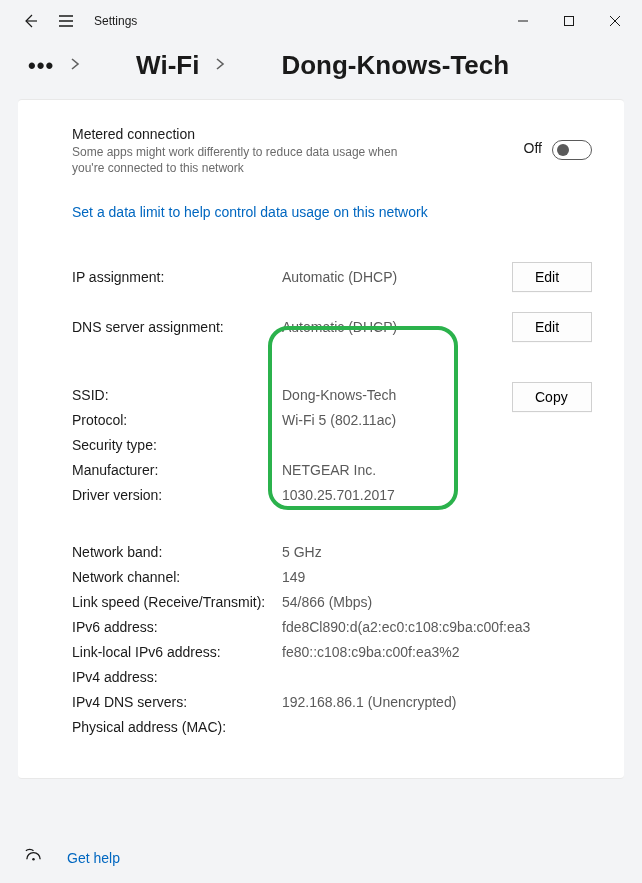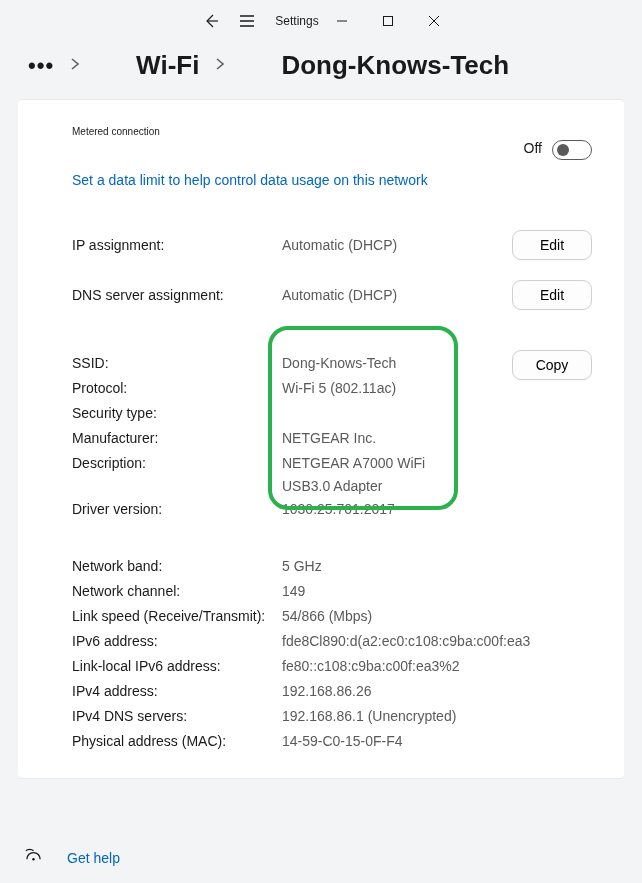--- a/index.html
+++ b/index.html
@@ -1,50 +1,50 @@
 <!DOCTYPE html>
 <html><head>
   <meta charset="utf-8">
   <style>
     * { margin: 0; padding: 0; box-sizing: border-box; }
     html, body { width: 642px; height: 883px; overflow: hidden; font-family: "Segoe UI", -apple-system, sans-serif; background: #f3f4f6; color: #1a1a1a; }
     
-    .titlebar { height: 42px; display: flex; align-items: center; justify-content: center; padding: 0 4px 0 22px; }
+    .titlebar { height: 42px; display: flex; align-items: center; justify-content: space-between; padding: 0 4px 0 22px; }
     .titlebar-left { display: flex; align-items: center; gap: 20px; }
     .titlebar .back { display: flex; align-items: center; cursor: pointer; }
     .titlebar .menu-icon { display: flex; align-items: center; cursor: pointer; }
     .titlebar .title { font-size: 12px; color: #1a1a1a; }
     .win-controls { display: flex; }
     .win-controls div { width: 46px; height: 32px; display: flex; align-items: center; justify-content: center; cursor: pointer; }
     
     .breadcrumb { display: flex; align-items: center; gap: 16px; padding: 8px 24px 18px 28px; }
     .breadcrumb .dots { font-size: 22px; font-weight: 700; letter-spacing: 1px; }
     .breadcrumb .chev { font-size: 14px; color: #666; }
     .breadcrumb .crumb { font-size: 26px; font-weight: 600; cursor: pointer; margin-left: 40px; }
     .breadcrumb .crumb.current { font-weight: 600; }
     
     .content { margin: 0 18px; background: #fff; border: 1px solid #e8e8e8; border-left: none; border-right: none; border-radius: 4px; padding: 26px 32px 18px 54px; height: 680px; overflow: hidden; position: relative; }
-    .section-title { font-size: 10px; font-weight: 400; color: #1a1a1a; margin-bottom: 2px; }
+    .section-title { font-size: 14px; font-weight: 400; color: #1a1a1a; margin-bottom: 2px; }
     .section-sub { font-size: 12px; color: #6b6b6b; line-height: 1.35; max-width: 340px; }
     .meter-row { display: flex; align-items: flex-start; justify-content: space-between; }
     .toggle-wrap { display: flex; align-items: flex-start; gap: 10px; margin-top: 14px; }
     .toggle-label { font-size: 14px; }
     .toggle { width: 40px; height: 20px; border-radius: 10px; border: 1px solid #5a5a5a; position: relative; cursor: pointer; }
     .toggle .knob { width: 12px; height: 12px; background: #5a5a5a; border-radius: 50%; position: absolute; top: 3px; left: 4px; }
-    .link { color: #0067c0; font-size: 14px; cursor: pointer; margin-top: 12px; display: block; }
+    .link { color: #0067c0; font-size: 14px; cursor: pointer; margin-top: 28px; display: block; }
     
     .kv-block { margin-top: 32px; }
     .kv-row { display: flex; align-items: center; margin-bottom: 0; padding: 0; }
     .kv-key { width: 210px; font-size: 14px; color: #1a1a1a; }
     .kv-val { flex: 1; font-size: 14px; color: #5a5a5a; }
     .kv-row.tall { min-height: 50px; align-items: center; }
     .kv-row.compact { min-height: 25px; align-items: flex-start; }
     .kv-row.compact .kv-key, .kv-row.compact .kv-val { line-height: 1.65; }
     .kv-val.multi { line-height: 1.35; max-width: 160px; }
-    .btn { border: 1px solid #d0d0d0; background: #fdfdfd; border-radius: 9px; padding: 6px 22px; font-size: 14px; cursor: pointer; min-width: 80px; text-align: center; box-shadow: 0 1px 0 rgba(0,0,0,0.02); }
+    .btn { border: 1px solid #d0d0d0; background: #fdfdfd; border-radius: 0; padding: 6px 22px; font-size: 14px; cursor: pointer; min-width: 80px; text-align: left; box-shadow: 0 1px 0 rgba(0,0,0,0.02); }
     .side-btn { margin-left: auto; }
     
     .highlight { position: absolute; border: 4px solid #2bb24c; border-radius: 20px; pointer-events: none; }
     
     .footer { position: absolute; bottom: 14px; left: 24px; display: flex; align-items: center; gap: 24px; }
     .footer .help-label { color: #0067c0; font-size: 14px; cursor: pointer; }
     
     .ic { width: 16px; height: 16px; }
     .ic-sm { width: 12px; height: 12px; }
   </style>
@@ -99,20 +99,21 @@
       </svg>
   </span>
   <span class="crumb current">Dong-Knows-Tech</span>
 </div>
 
 <div class="content">
 
   <div class="meter-row">
     <div>
       <div class="section-title">Metered connection</div>
+      <div class="section-sub">Some apps might work differently to reduce data usage when you're connected to this network</div>
     </div>
     <div class="toggle-wrap">
       <span class="toggle-label">Off</span>
       <div class="toggle">
           <div class="knob"></div>
         </div>
     </div>
   </div>
 
   <a class="link">Set a data limit to help control data usage on this network</a>
@@ -141,24 +142,20 @@
         <div class="kv-val">Wi-Fi 5 (802.11ac)</div>
       </div>
       <div class="kv-row compact">
         <div class="kv-key">Security type:</div>
       </div>
       <div class="kv-row compact">
         <div class="kv-key">Manufacturer:</div>
         <div class="kv-val">NETGEAR Inc.</div>
       </div>
       <div class="kv-row compact">
-        <div class="kv-key">Description:</div>
-        <div class="kv-val multi">NETGEAR A7000 WiFi USB3.0 Adapter</div>
-      </div>
-      <div class="kv-row compact">
         <div class="kv-key">Driver version:</div>
         <div class="kv-val">1030.25.701.2017</div>
       </div>
     </div>
 
   <div class="kv-block" id="details-extra" style="margin-top:32px;">
       <div class="kv-row compact">
         <div class="kv-key">Network band:</div>
         <div class="kv-val">5 GHz</div>
       </div>
@@ -173,29 +170,27 @@
       <div class="kv-row compact">
         <div class="kv-key">IPv6 address:</div>
         <div class="kv-val multi">fde8Cl890:d(a2:ec0:c108:c9ba:c00f:ea3</div>
       </div>
       <div class="kv-row compact">
         <div class="kv-key">Link-local IPv6 address:</div>
         <div class="kv-val">fe80::c108:c9ba:c00f:ea3%2</div>
       </div>
       <div class="kv-row compact">
         <div class="kv-key">IPv4 address:</div>
-        <div class="kv-val">192.168.86.26</div>
       </div>
       <div class="kv-row compact">
         <div class="kv-key">IPv4 DNS servers:</div>
         <div class="kv-val">192.168.86.1 (Unencrypted)</div>
       </div>
       <div class="kv-row compact">
         <div class="kv-key">Physical address (MAC):</div>
-        <div class="kv-val">14-59-C0-15-0F-F4</div>
       </div>
     </div>
 
   <div class="highlight" style="left:250px; top:226px; width:190px; height:184px;"></div>
 </div>
 
 <div class="footer">
   <span>
     <svg width="19" height="19" viewBox="0 0 20 20">
         <path d="M3 14c0-4 3-7 7-7s7 3 7 7" fill="none" stroke="#1a1a1a" stroke-width="1.4"></path>

